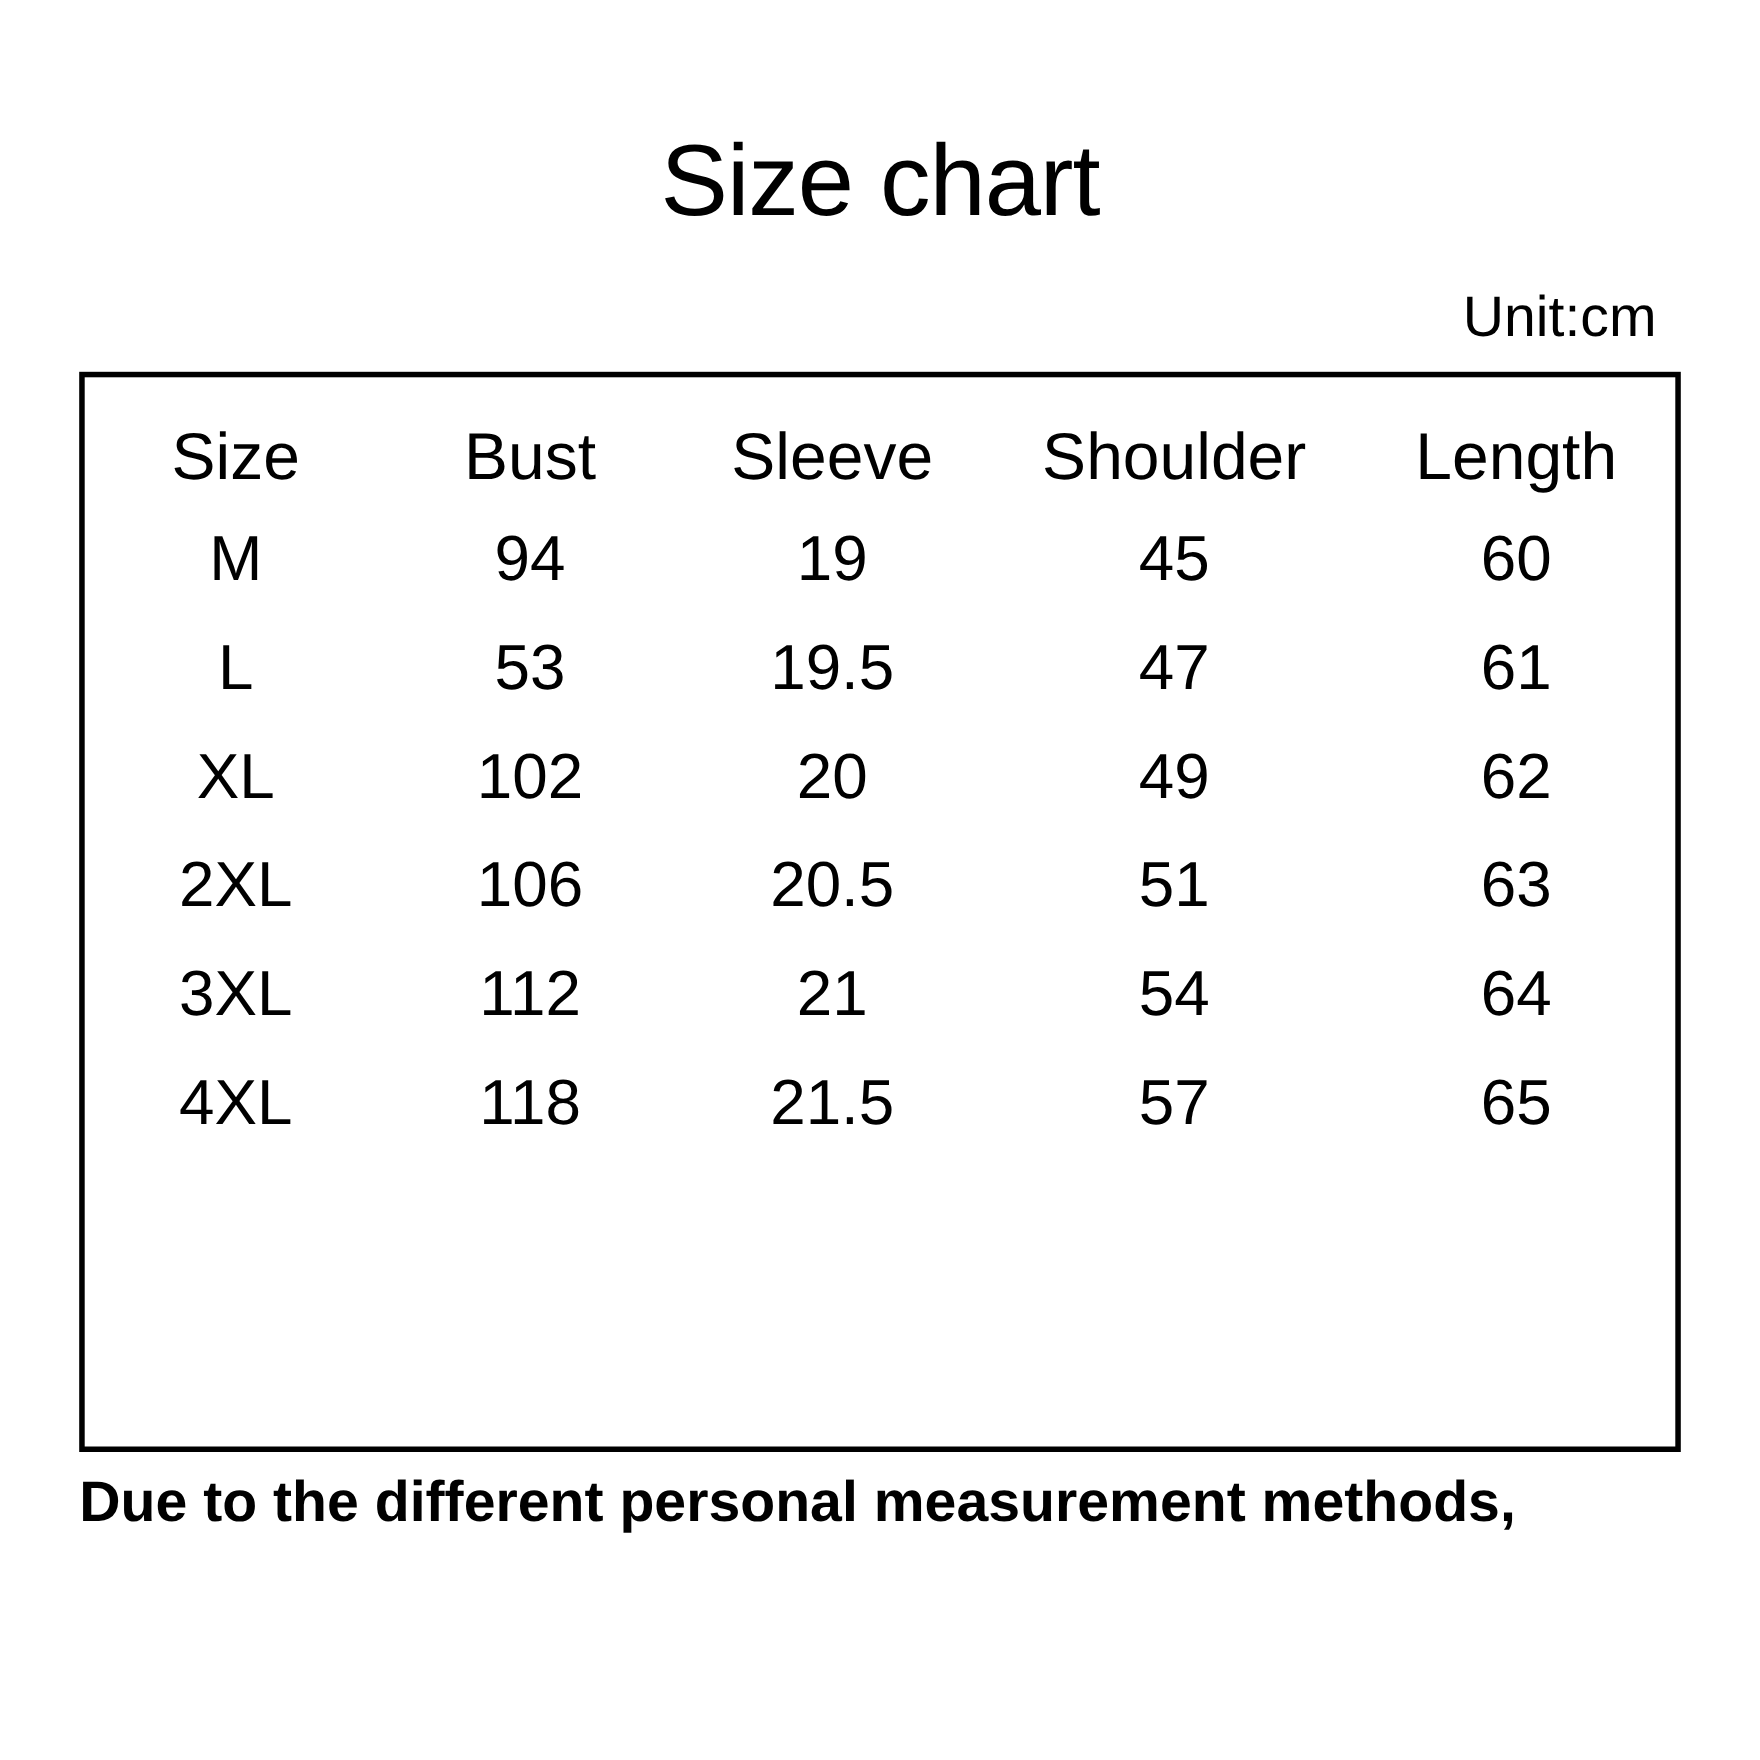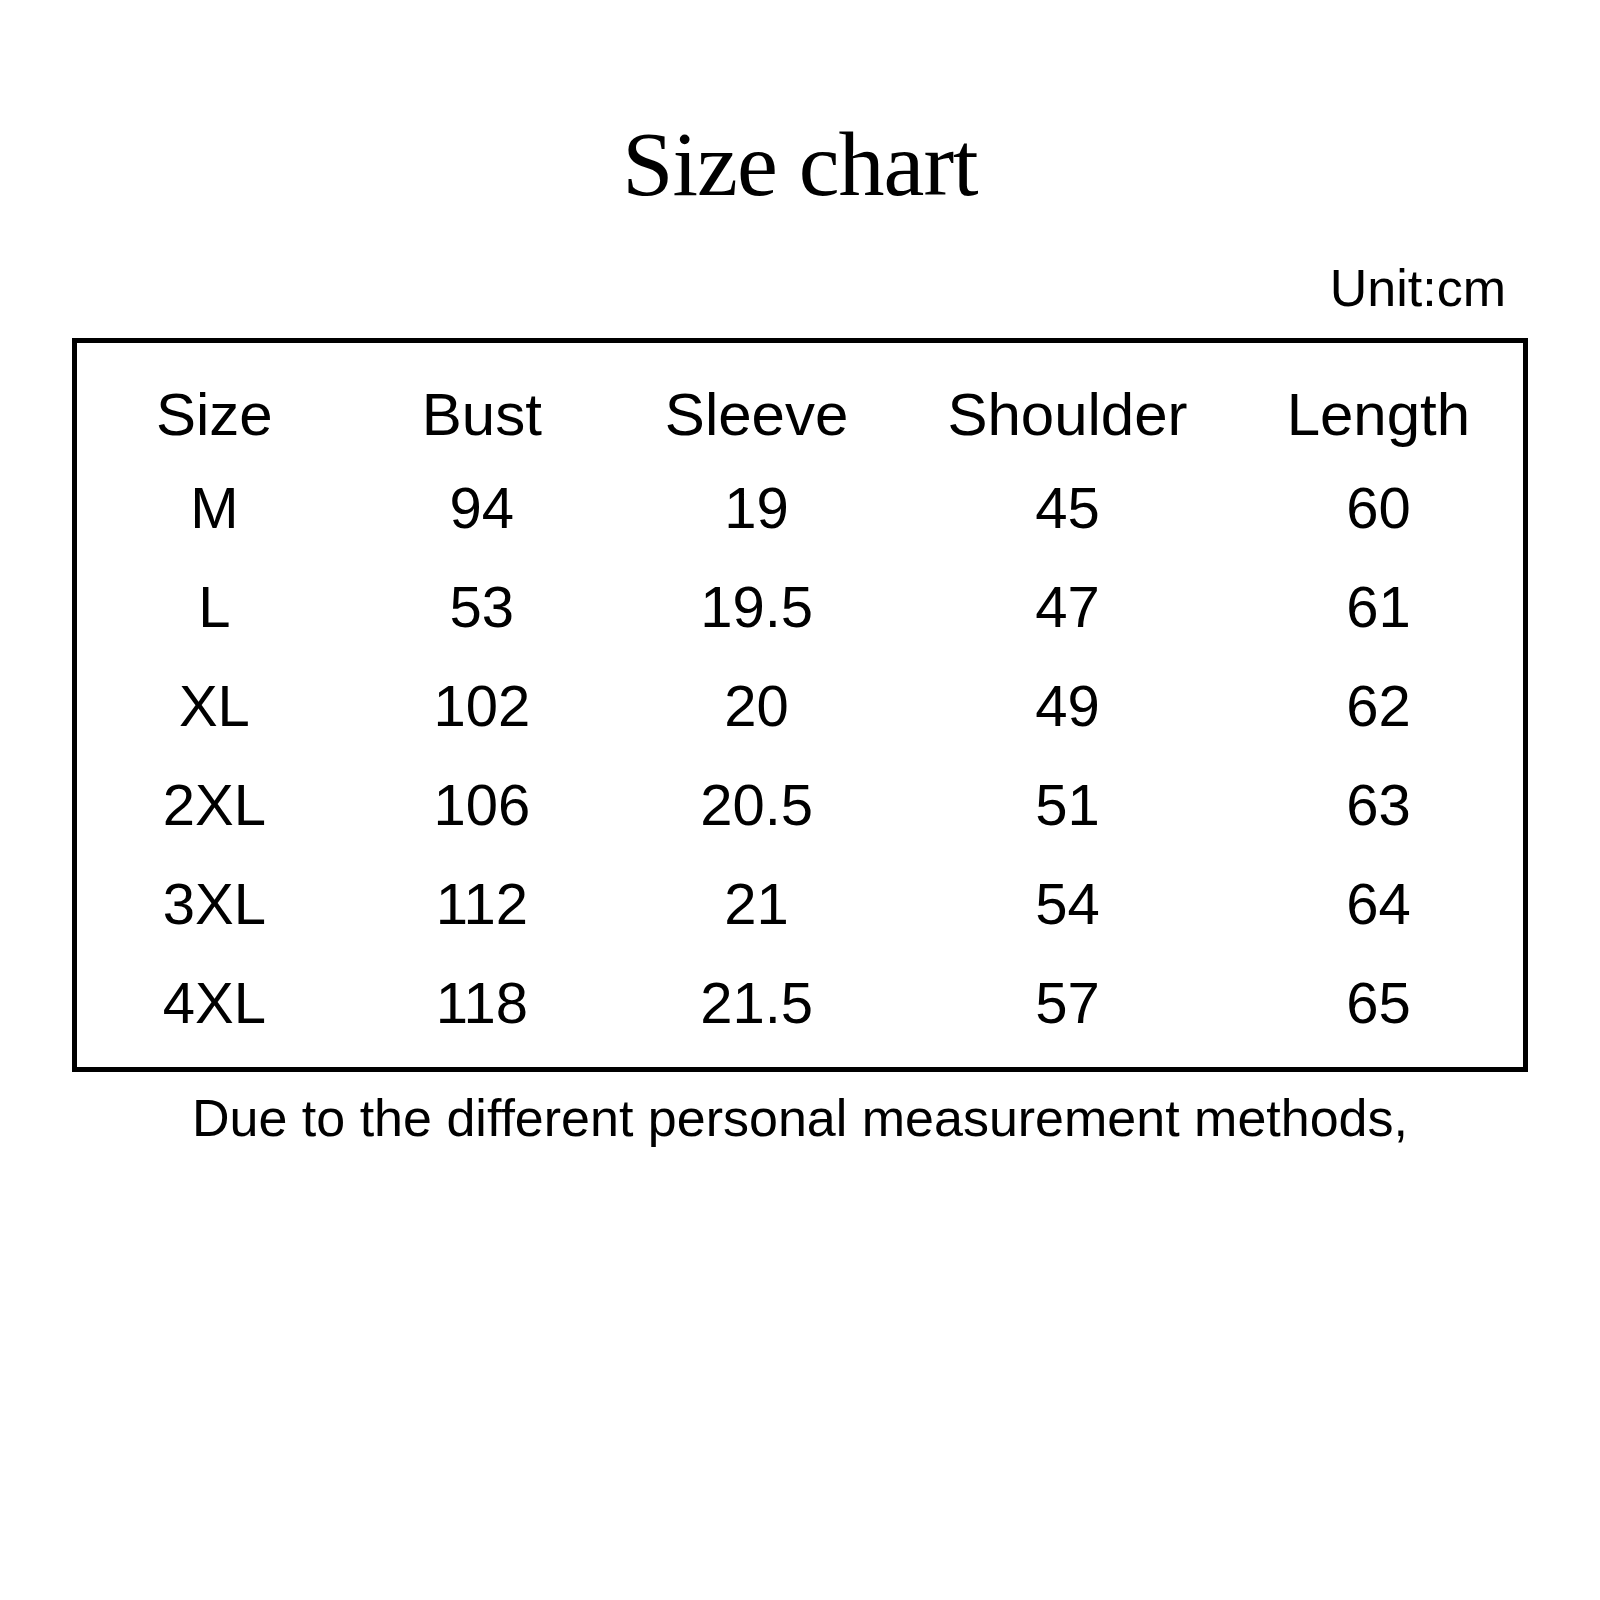--- a/index.html
+++ b/index.html
@@ -20,34 +20,33 @@
     height: 1600px;
     box-sizing: border-box;
   }
   .title {
     text-align: center;
     font-size: 92px;
     line-height: 1;
     font-weight: 400;
     letter-spacing: -1px;
     padding-top: 118px;
-    font-family: Liberation Serif, serif;
   }
   .unit-row {
     text-align: right;
     padding-right: 94px;
     margin-top: 52px;
     font-size: 52px;
     line-height: 1;
   }
   .table-wrap {
     margin: 24px 72px 0 72px;
     border: 5px solid #000000;
     box-sizing: border-box;
-    height: 734px;
+    height: 982px;
     padding-top: 22px;
   }
   table.size-table {
     width: 100%;
     border-collapse: collapse;
     table-layout: fixed;
   }
   table.size-table th,
   table.size-table td {
     text-align: center;
@@ -64,21 +63,22 @@
   }
   col.c-size  { width: 19%; }
   col.c-bust  { width: 18%; }
   col.c-sleev { width: 20%; }
   col.c-shoul { width: 23%; }
   col.c-lengt { width: 20%; }
   .note {
     margin: 16px 72px 0 72px;
     font-size: 52px;
     line-height: 1.18;
-    text-align: center;
+    text-align: left;
+    font-weight: bold;
   }
   .note .line {
     display: block;
     white-space: nowrap;
   }
 </style>
 </head>
 <body>
 
 <div class="page">

